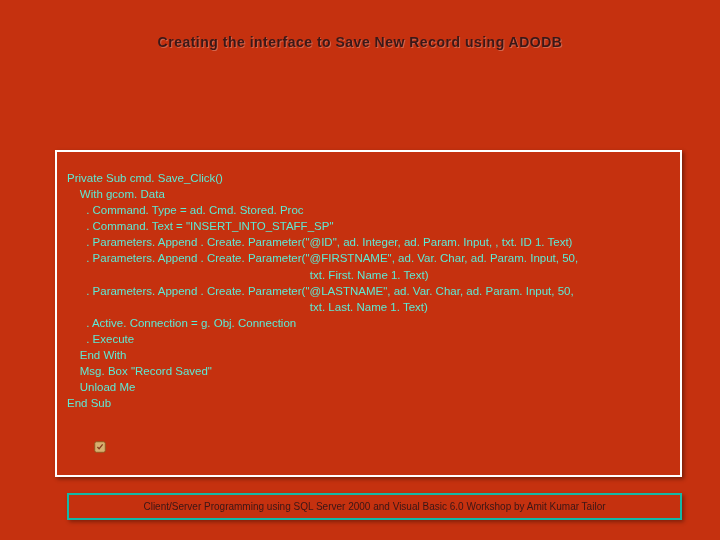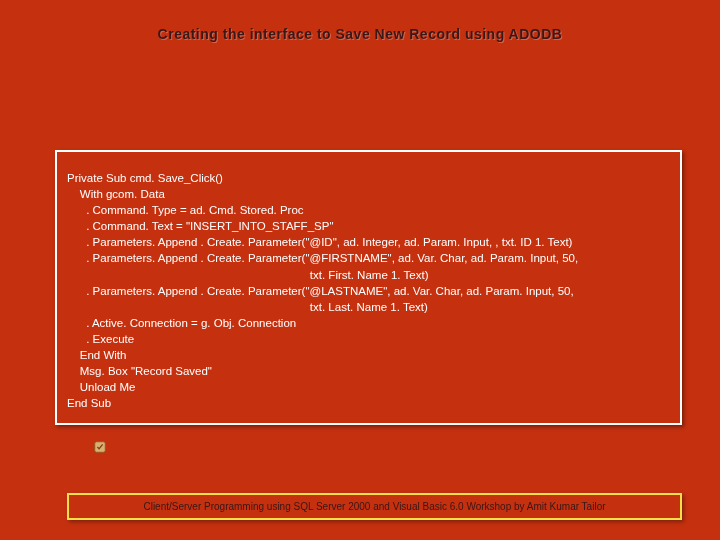--- a/index.html
+++ b/index.html
@@ -10,35 +10,35 @@
       position: relative;
     }
     .slide-title {
       text-align: center;
       font-family: Verdana, Arial, sans-serif;
       font-size: 14px;
       font-weight: 600;
       letter-spacing: 0.5px;
       color: #3b1818;
       text-shadow: 1px 1px 0 rgba(255,255,255,0.25);
-      margin-top: 26px;
+      margin-top: 34px;
     }
     .code-panel {
       position: absolute;
       left: 55px;
       right: 38px;
       top: 150px;
-      height: 275px;
+      height: 327px;
       border: 2px solid #fff;
       box-shadow: 2px 2px 4px rgba(0,0,0,0.4);
       padding: 18px 10px 8px 10px;
       font-family: Arial, sans-serif;
       font-size: 12px;
       line-height: 1.4;
-      color: #ffffff;
+      color: #5eead4;
     }
     .code-panel pre {
       font-family: Arial, sans-serif;
       white-space: pre;
       font-size: 11.5px;
       line-height: 1.4;
     }
     .caption {
       position: absolute;
       left: 55px;
@@ -58,21 +58,21 @@
       width: 14px;
       height: 14px;
       position: relative;
     }
     .pointer-icon svg { display: block; }
     .footer {
       position: absolute;
       left: 67px;
       right: 38px;
       bottom: 20px;
-      border: 2px solid #fde047;
+      border: 2px solid #14b8a6;
       box-shadow: 2px 2px 4px rgba(0,0,0,0.35);
       text-align: center;
       padding: 6px 4px;
       font-size: 10px;
       color: #3a1616;
     }
   </style>
 </head>
 <body>
 

